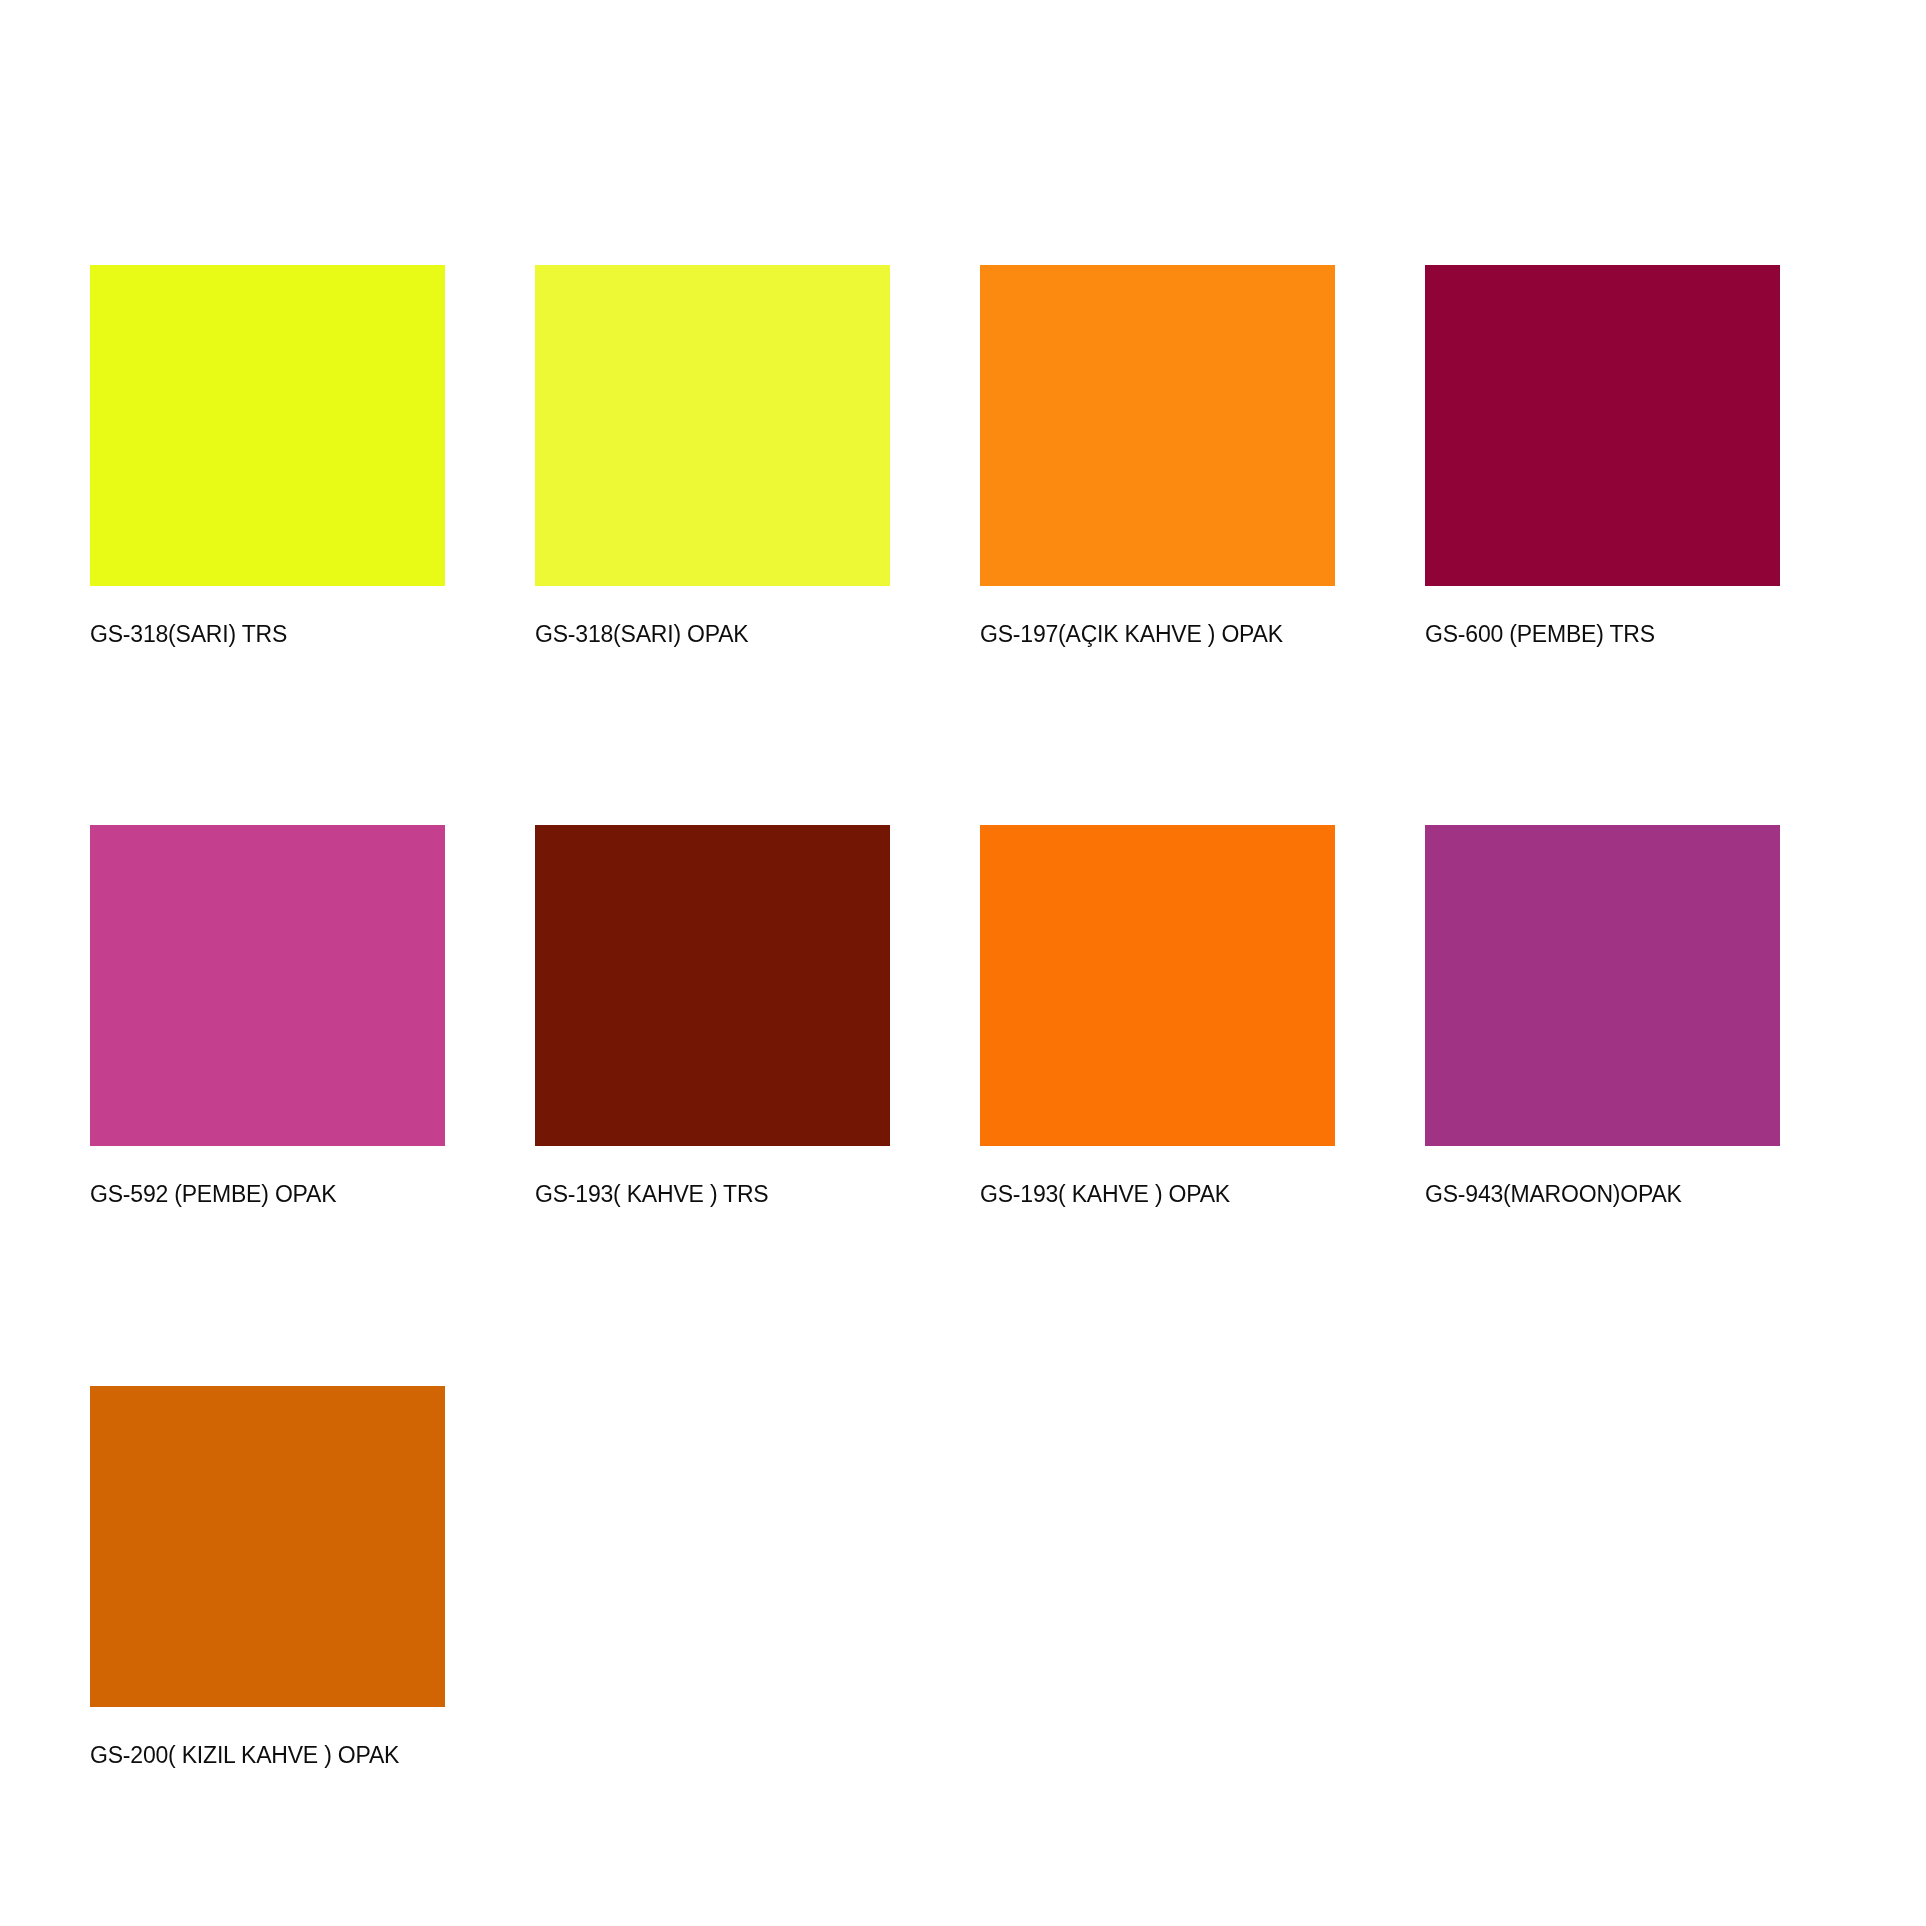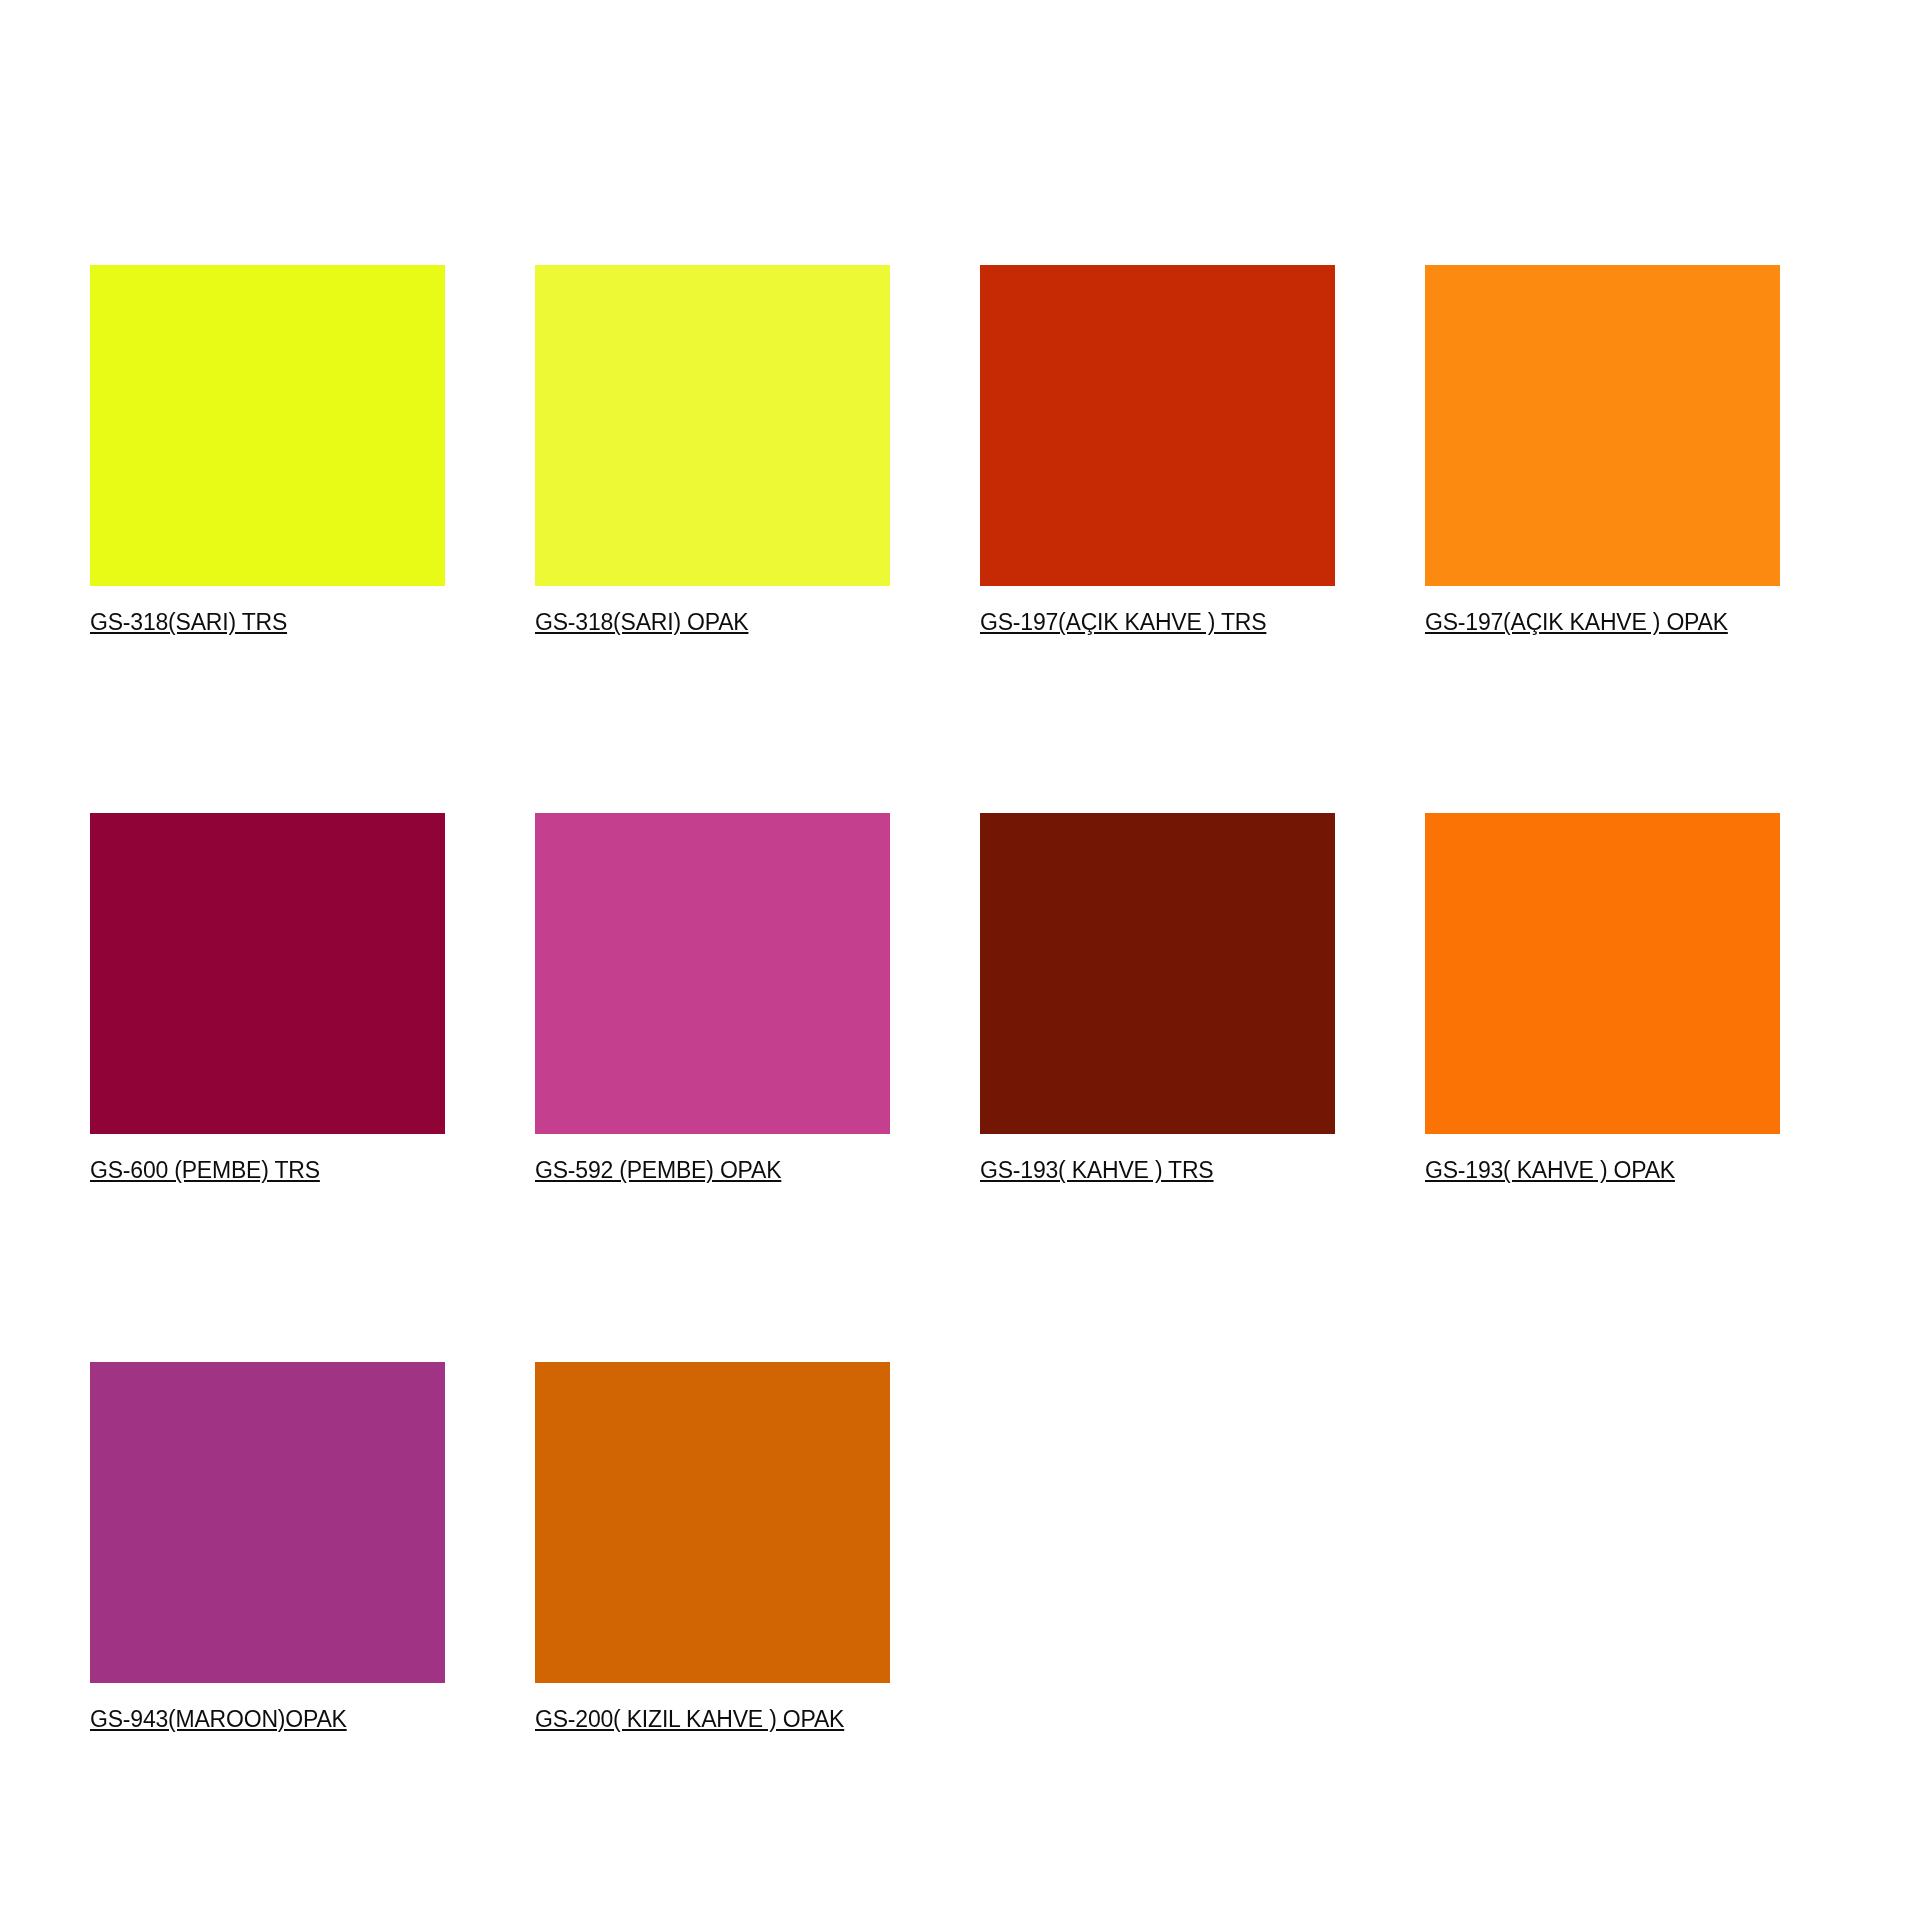--- a/index.html
+++ b/index.html
@@ -41,51 +41,46 @@
 
   .swatch-chip {
     width: 355px;
     height: 321px;
     display: block;
     background: #cccccc;
   }
 
   .swatch-label {
     display: block;
-    margin-top: 23px;
+    margin-top: 35px;
     font-family: "Liberation Sans", sans-serif;
     font-size: 23px;
     line-height: 1.15;
     letter-spacing: -0.2px;
     color: #0d0d0d;
     white-space: nowrap;
-    text-decoration: underline;
   }
 </style>
 </head>
 <body style="background: rgb(255, 255, 255);">
 
 <div id="swatch-sheet" style="background: rgb(255, 255, 255);">
 
   <div class="swatch-grid">
 
     <div class="swatch-cell">
       <span class="swatch-chip" style="background: rgb(232, 251, 23);"></span>
       <span class="swatch-label" style="color: rgb(13, 13, 13);">GS-318(SARI) TRS</span>
     </div>
 
     <div class="swatch-cell">
       <span class="swatch-chip" style="background: rgb(236, 249, 52);"></span>
       <span class="swatch-label" style="color: rgb(13, 13, 13);">GS-318(SARI) OPAK</span>
     </div>
 
-    <div class="swatch-cell">
-      <span class="swatch-chip" style="background: rgb(198, 42, 5);"></span>
-      <span class="swatch-label" style="color: rgb(13, 13, 13);">GS-197(AÇIK KAHVE ) TRS</span>
-    </div>
 
     <div class="swatch-cell">
       <span class="swatch-chip" style="background: rgb(252, 138, 16);"></span>
       <span class="swatch-label" style="color: rgb(13, 13, 13);">GS-197(AÇIK KAHVE ) OPAK</span>
     </div>
 
     <div class="swatch-cell">
       <span class="swatch-chip" style="background: rgb(143, 3, 55);"></span>
       <span class="swatch-label" style="color: rgb(13, 13, 13);">GS-600 (PEMBE) TRS</span>
     </div>

